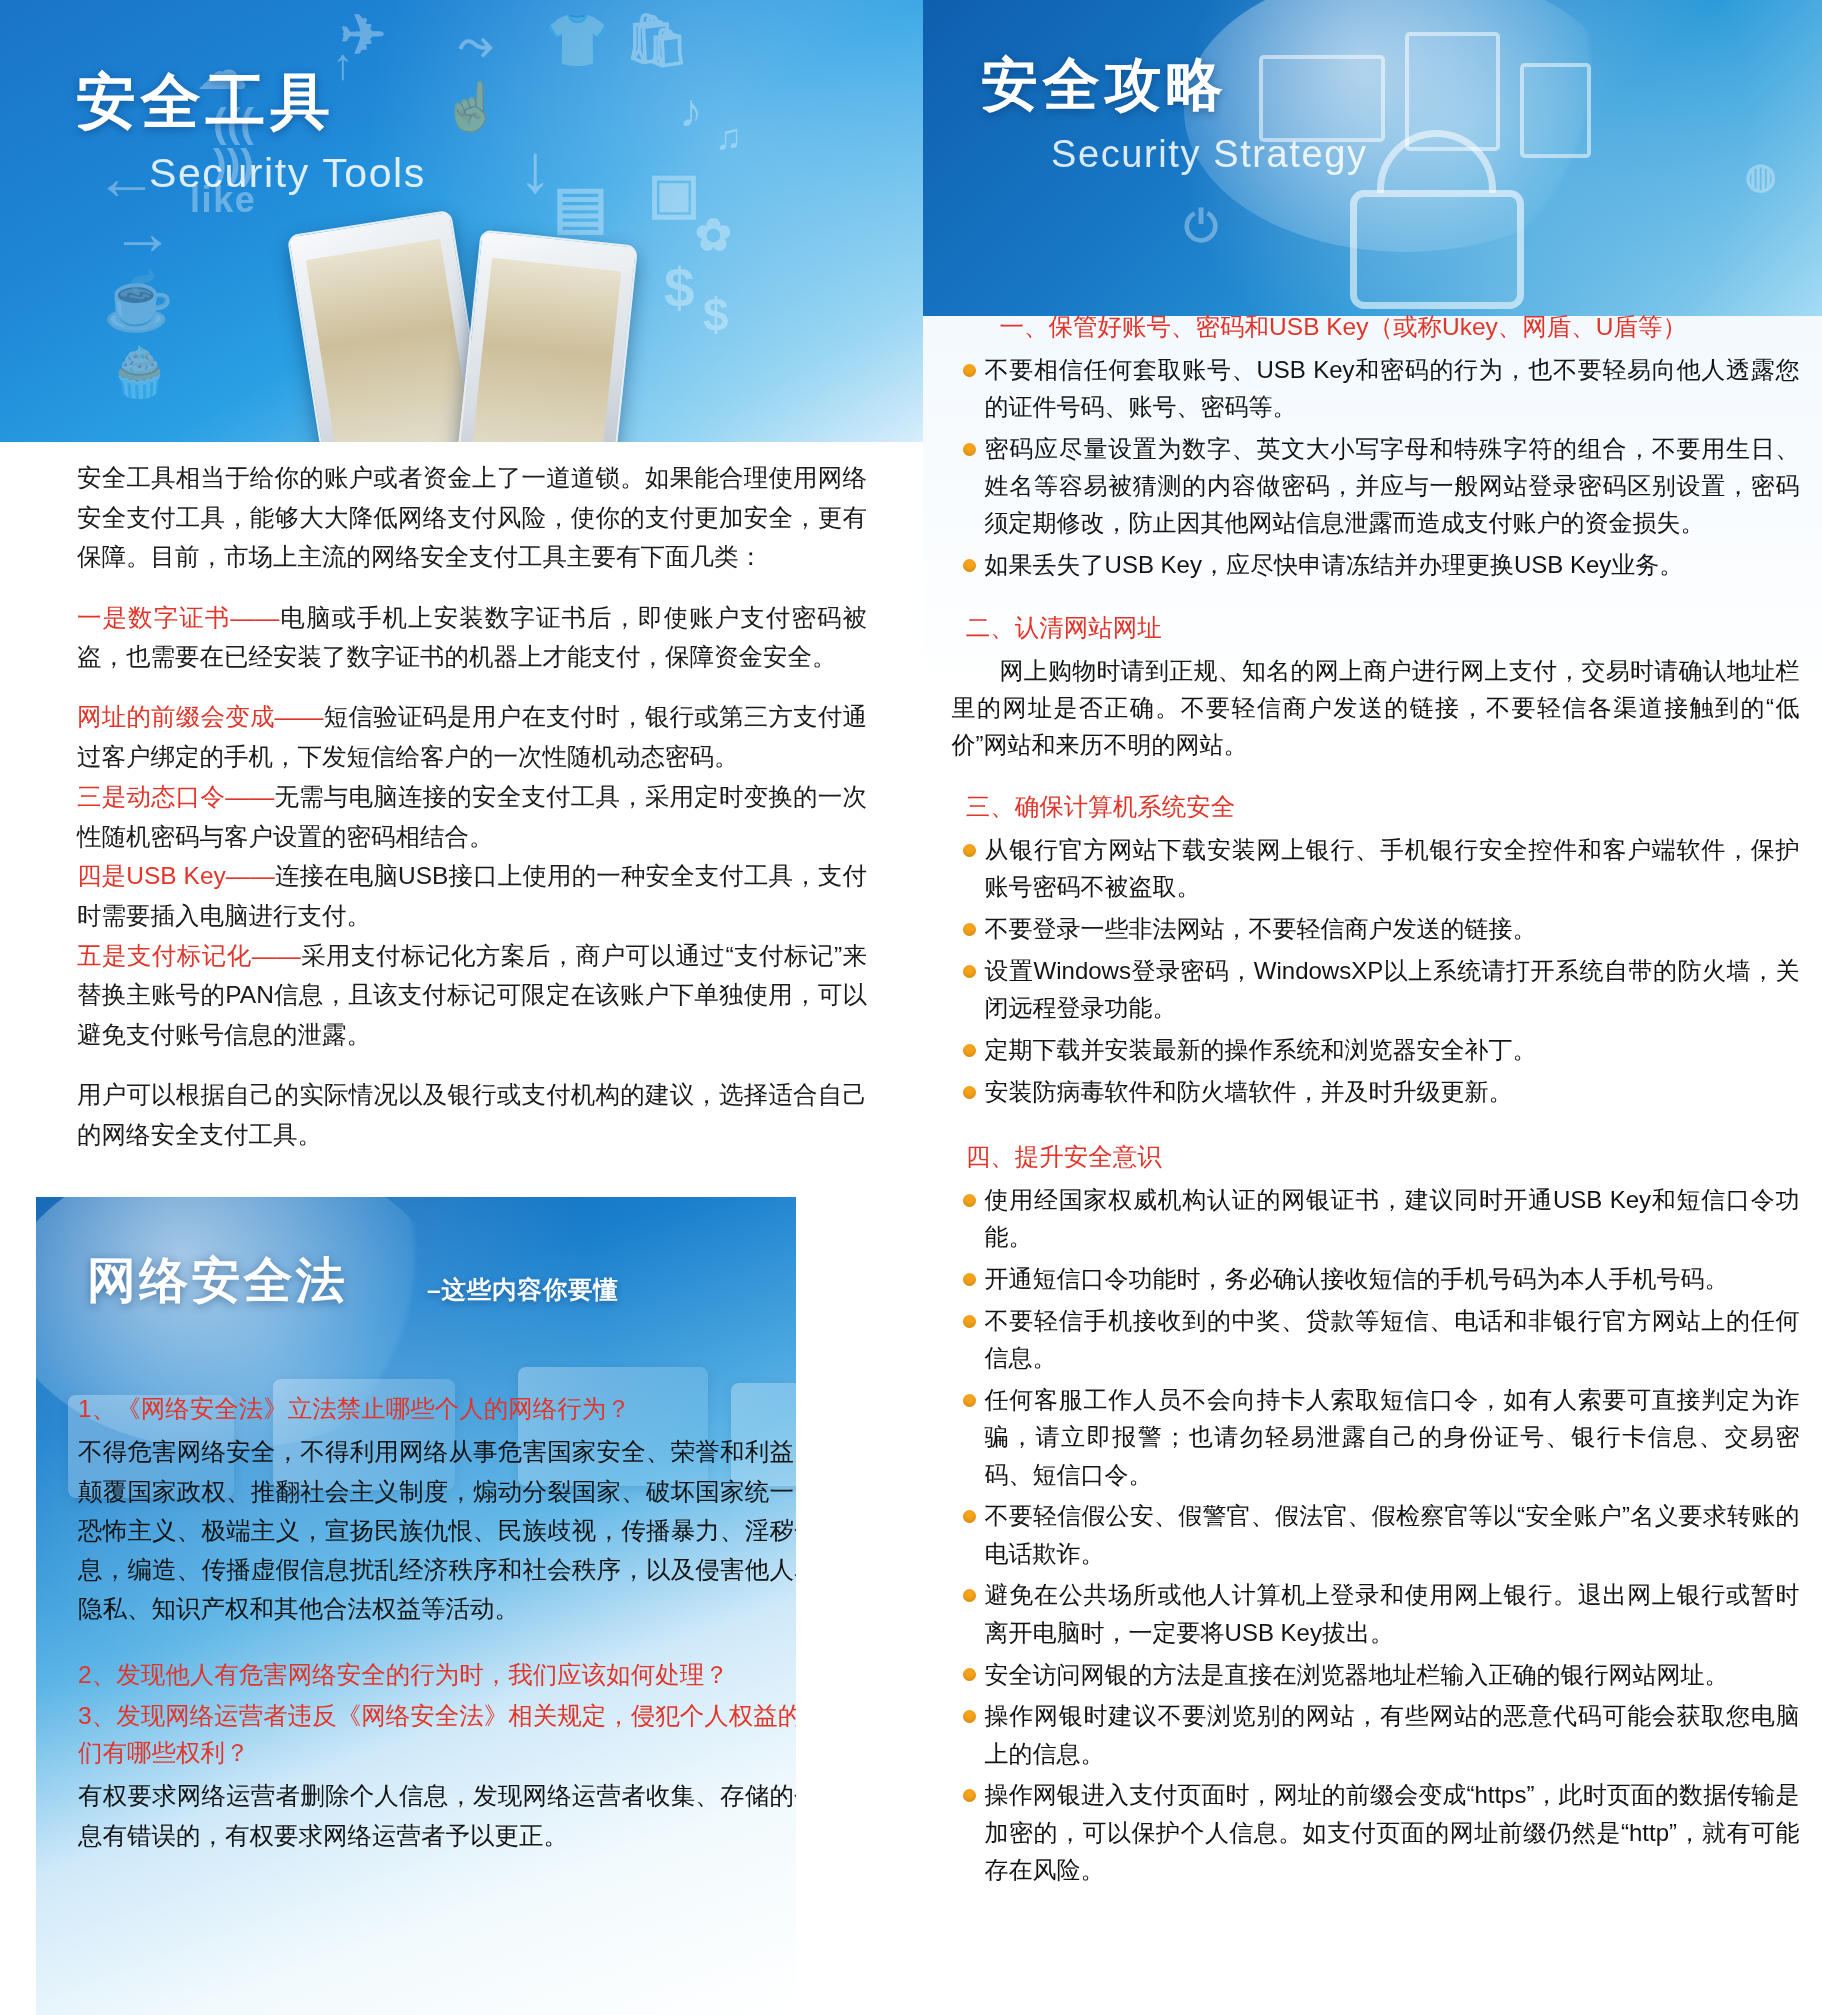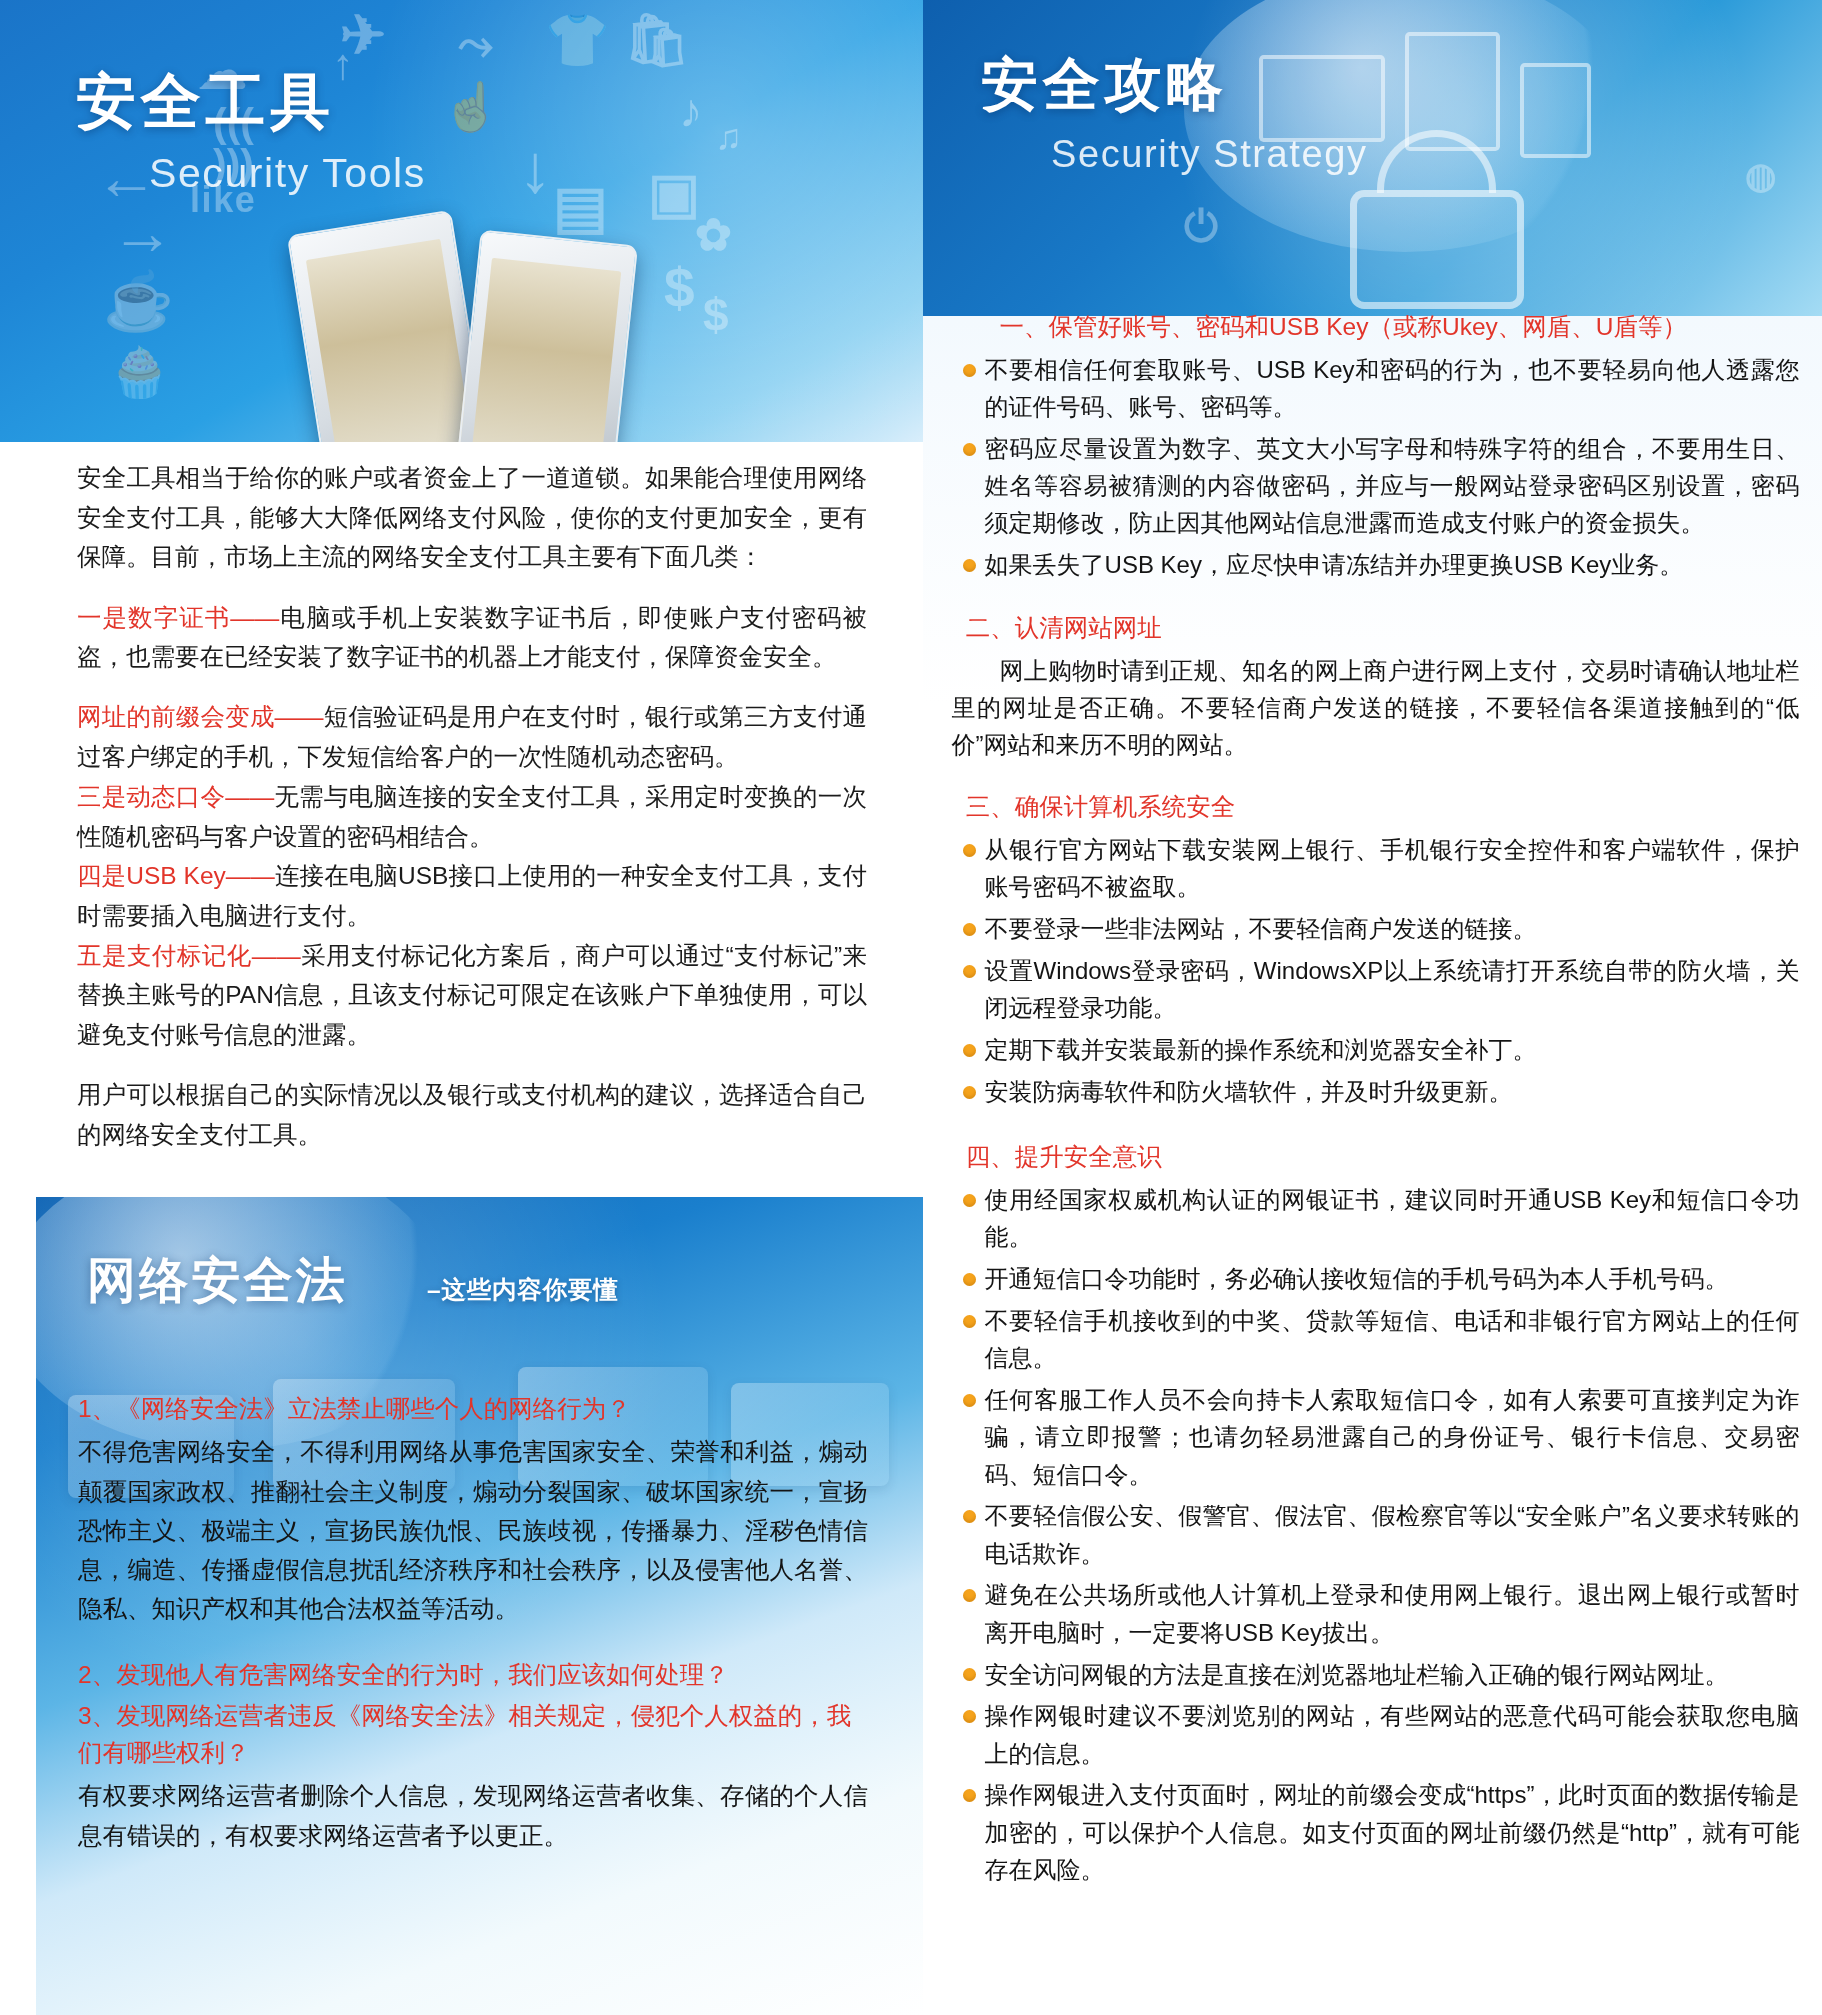--- a/index.html
+++ b/index.html
@@ -49,21 +49,21 @@
     height: 316px;
     background:
       radial-gradient(circle at 60% 40%, rgba(255,255,255,0.35) 0%, rgba(255,255,255,0) 50%),
       linear-gradient(135deg, #0e5fae 0%, #1878c6 35%, #2a9ad9 65%, #a5dcf4 100%);
     overflow: hidden;
   }
   .banner-law {
     position: absolute;
     left: 36px;
     top: 1197px;
-    width: 887px;
+    width: 760px;
     height: 819px;
     background:
       radial-gradient(circle at 30% 18%, rgba(255,255,255,0.22) 0%, rgba(255,255,255,0) 40%),
       linear-gradient(160deg, #0d63b4 0%, #1a7fcd 22%, #5cb5e6 45%, #cfe9f9 62%, #f2fafd 80%, #ffffff 100%);
     overflow: hidden;
   }
 
   .banner-title {
     position: absolute;
     color: #ffffff;

